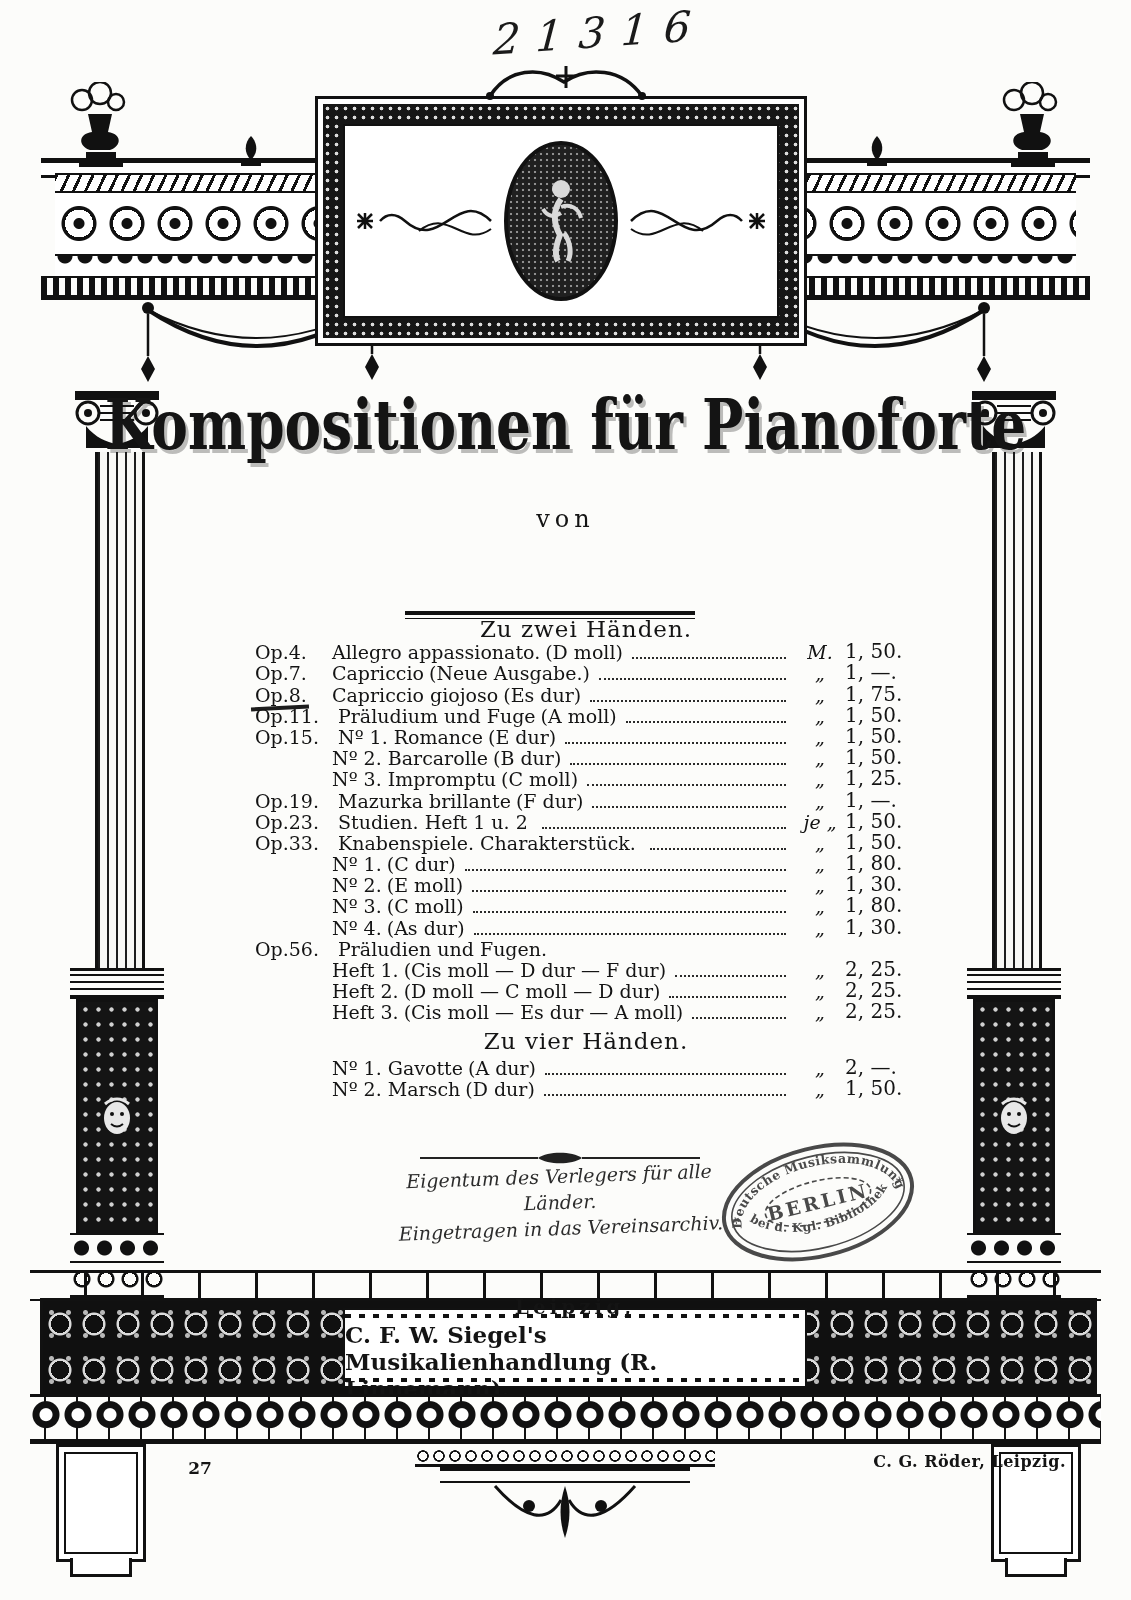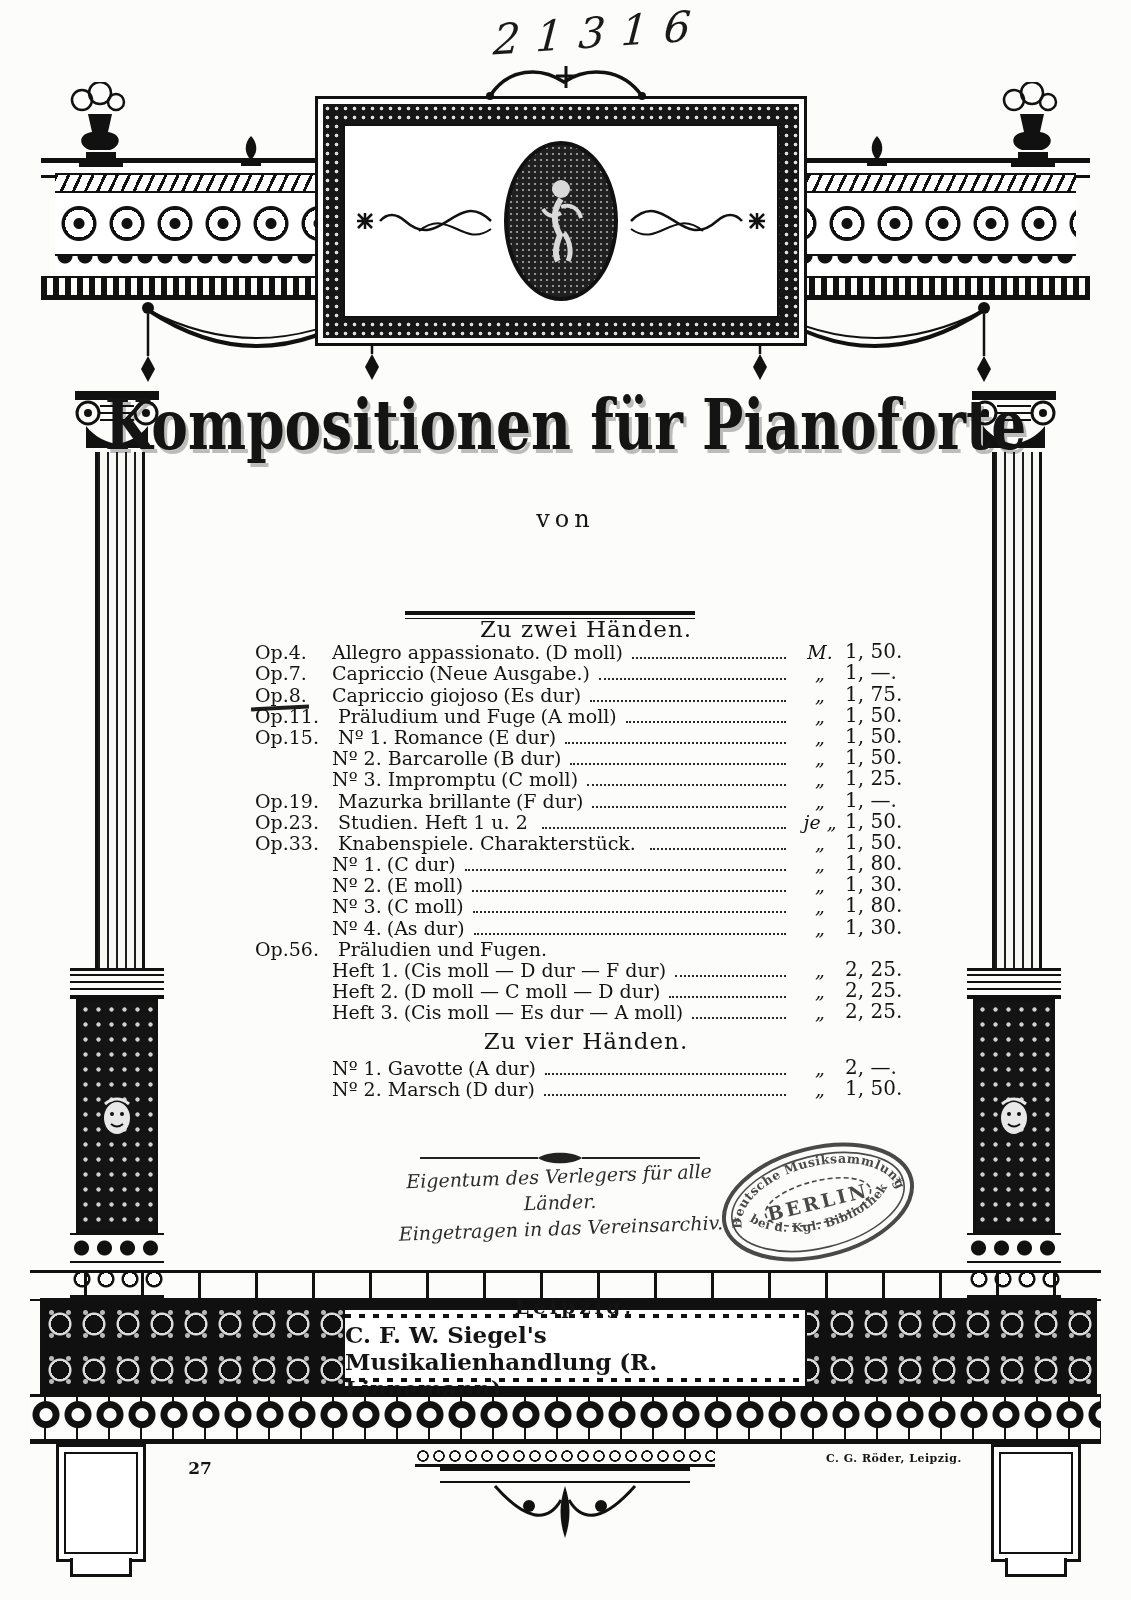--- a/index.html
+++ b/index.html
@@ -113,21 +113,21 @@
   .ccorn1{left:415px;top:1448px;width:300px;height:16px;border-bottom:3px solid #111;
     background:radial-gradient(circle at center,transparent 0 4px,#111 4px 5.5px,transparent 6px);background-size:16px 16px;}
   .ccorn2{left:440px;top:1466px;width:250px;height:10px;border-top:5px solid #111;border-bottom:2px solid #111;}
   .pendant{left:485px;top:1480px;}
   .baseblk{width:84px;height:112px;border:3px solid #111;background:#fff;
     box-shadow:inset 0 0 0 5px #fff, inset 0 0 0 7px #111;}
   .baseL{left:56px;top:1444px;} .baseR{left:991px;top:1444px;}
   .foot{width:56px;height:16px;border:3px solid #111;border-top:none;background:#fff;}
   .footL{left:70px;top:1558px;} .footR{left:1005px;top:1558px;}
   .plate-number{left:170px;top:1458px;width:60px;text-align:center;font-size:17px;font-weight:bold;}
-  .printer-credit{left:826px;top:1452px;width:240px;font-size:11px;font-weight:bold;letter-spacing:.5px;}
+  .printer-credit{left:826px;top:1452px;width:240px;font-size:16px;font-weight:bold;letter-spacing:.5px;text-align:right;}
 </style>
 </head>
 <body>
 
 <div class="page">
 
   <div class="abs handwritten">21316</div>
 
   <div class="abs cornA"></div>
   <div class="abs ent">

